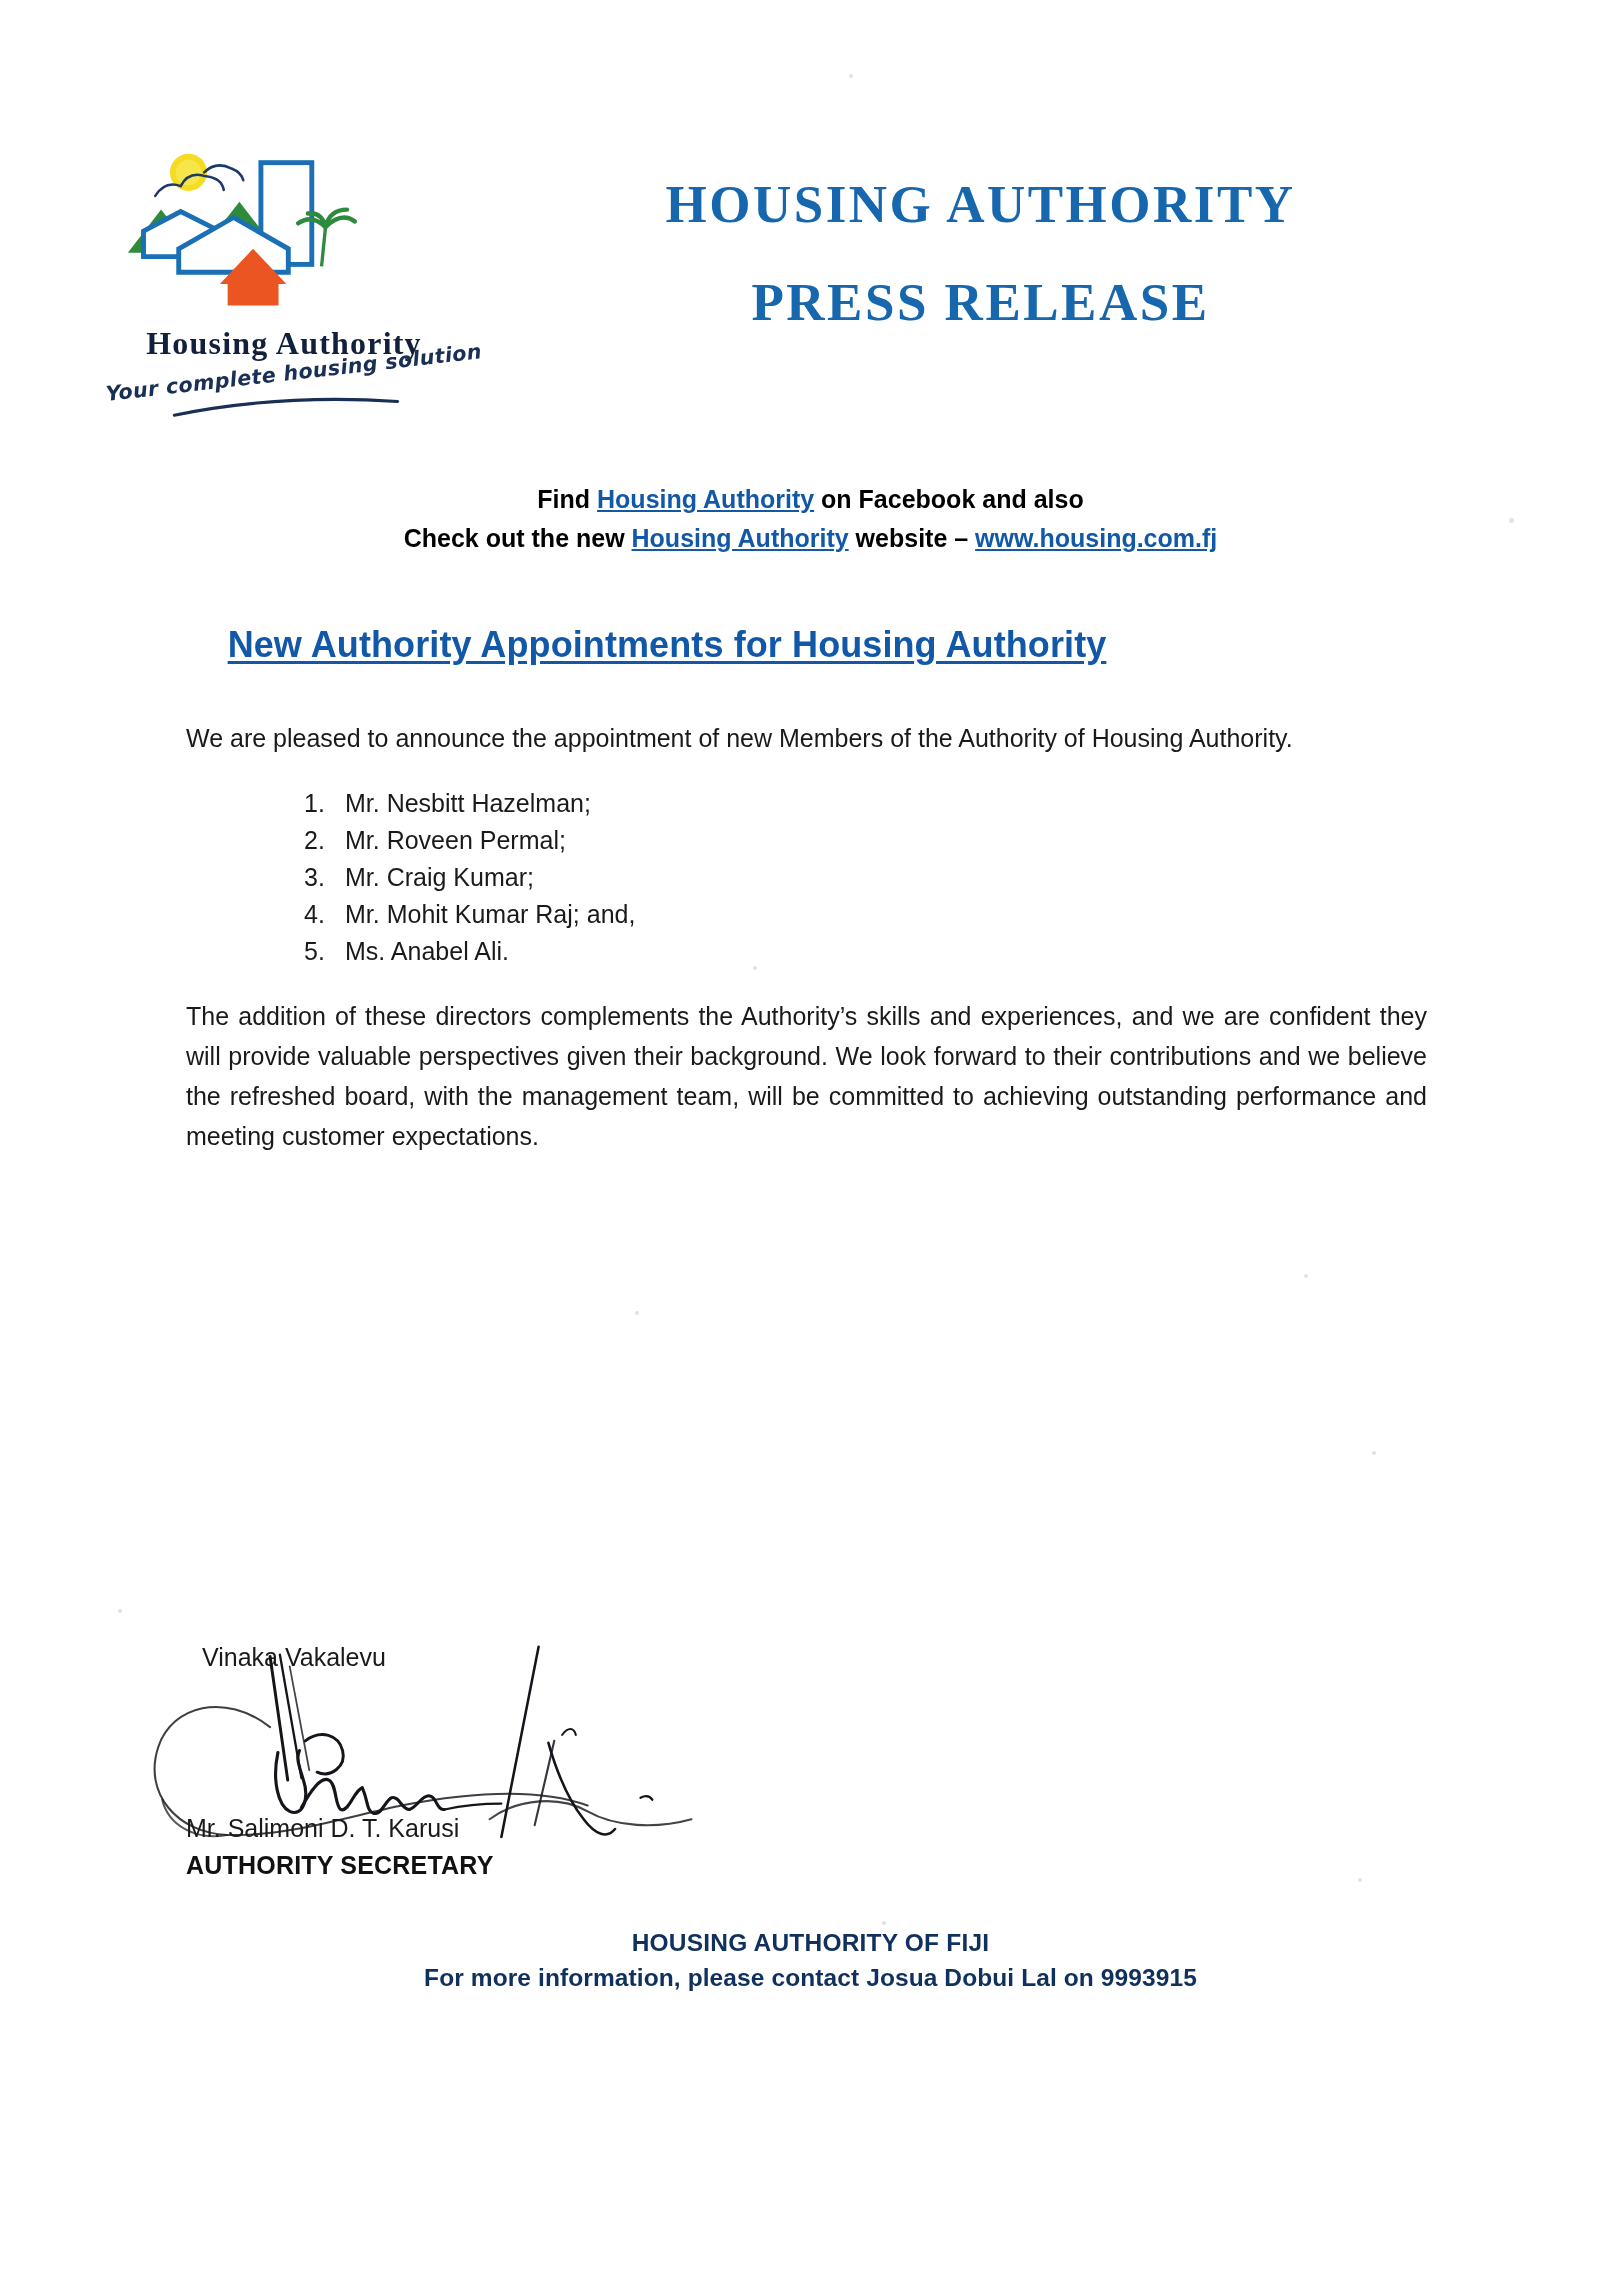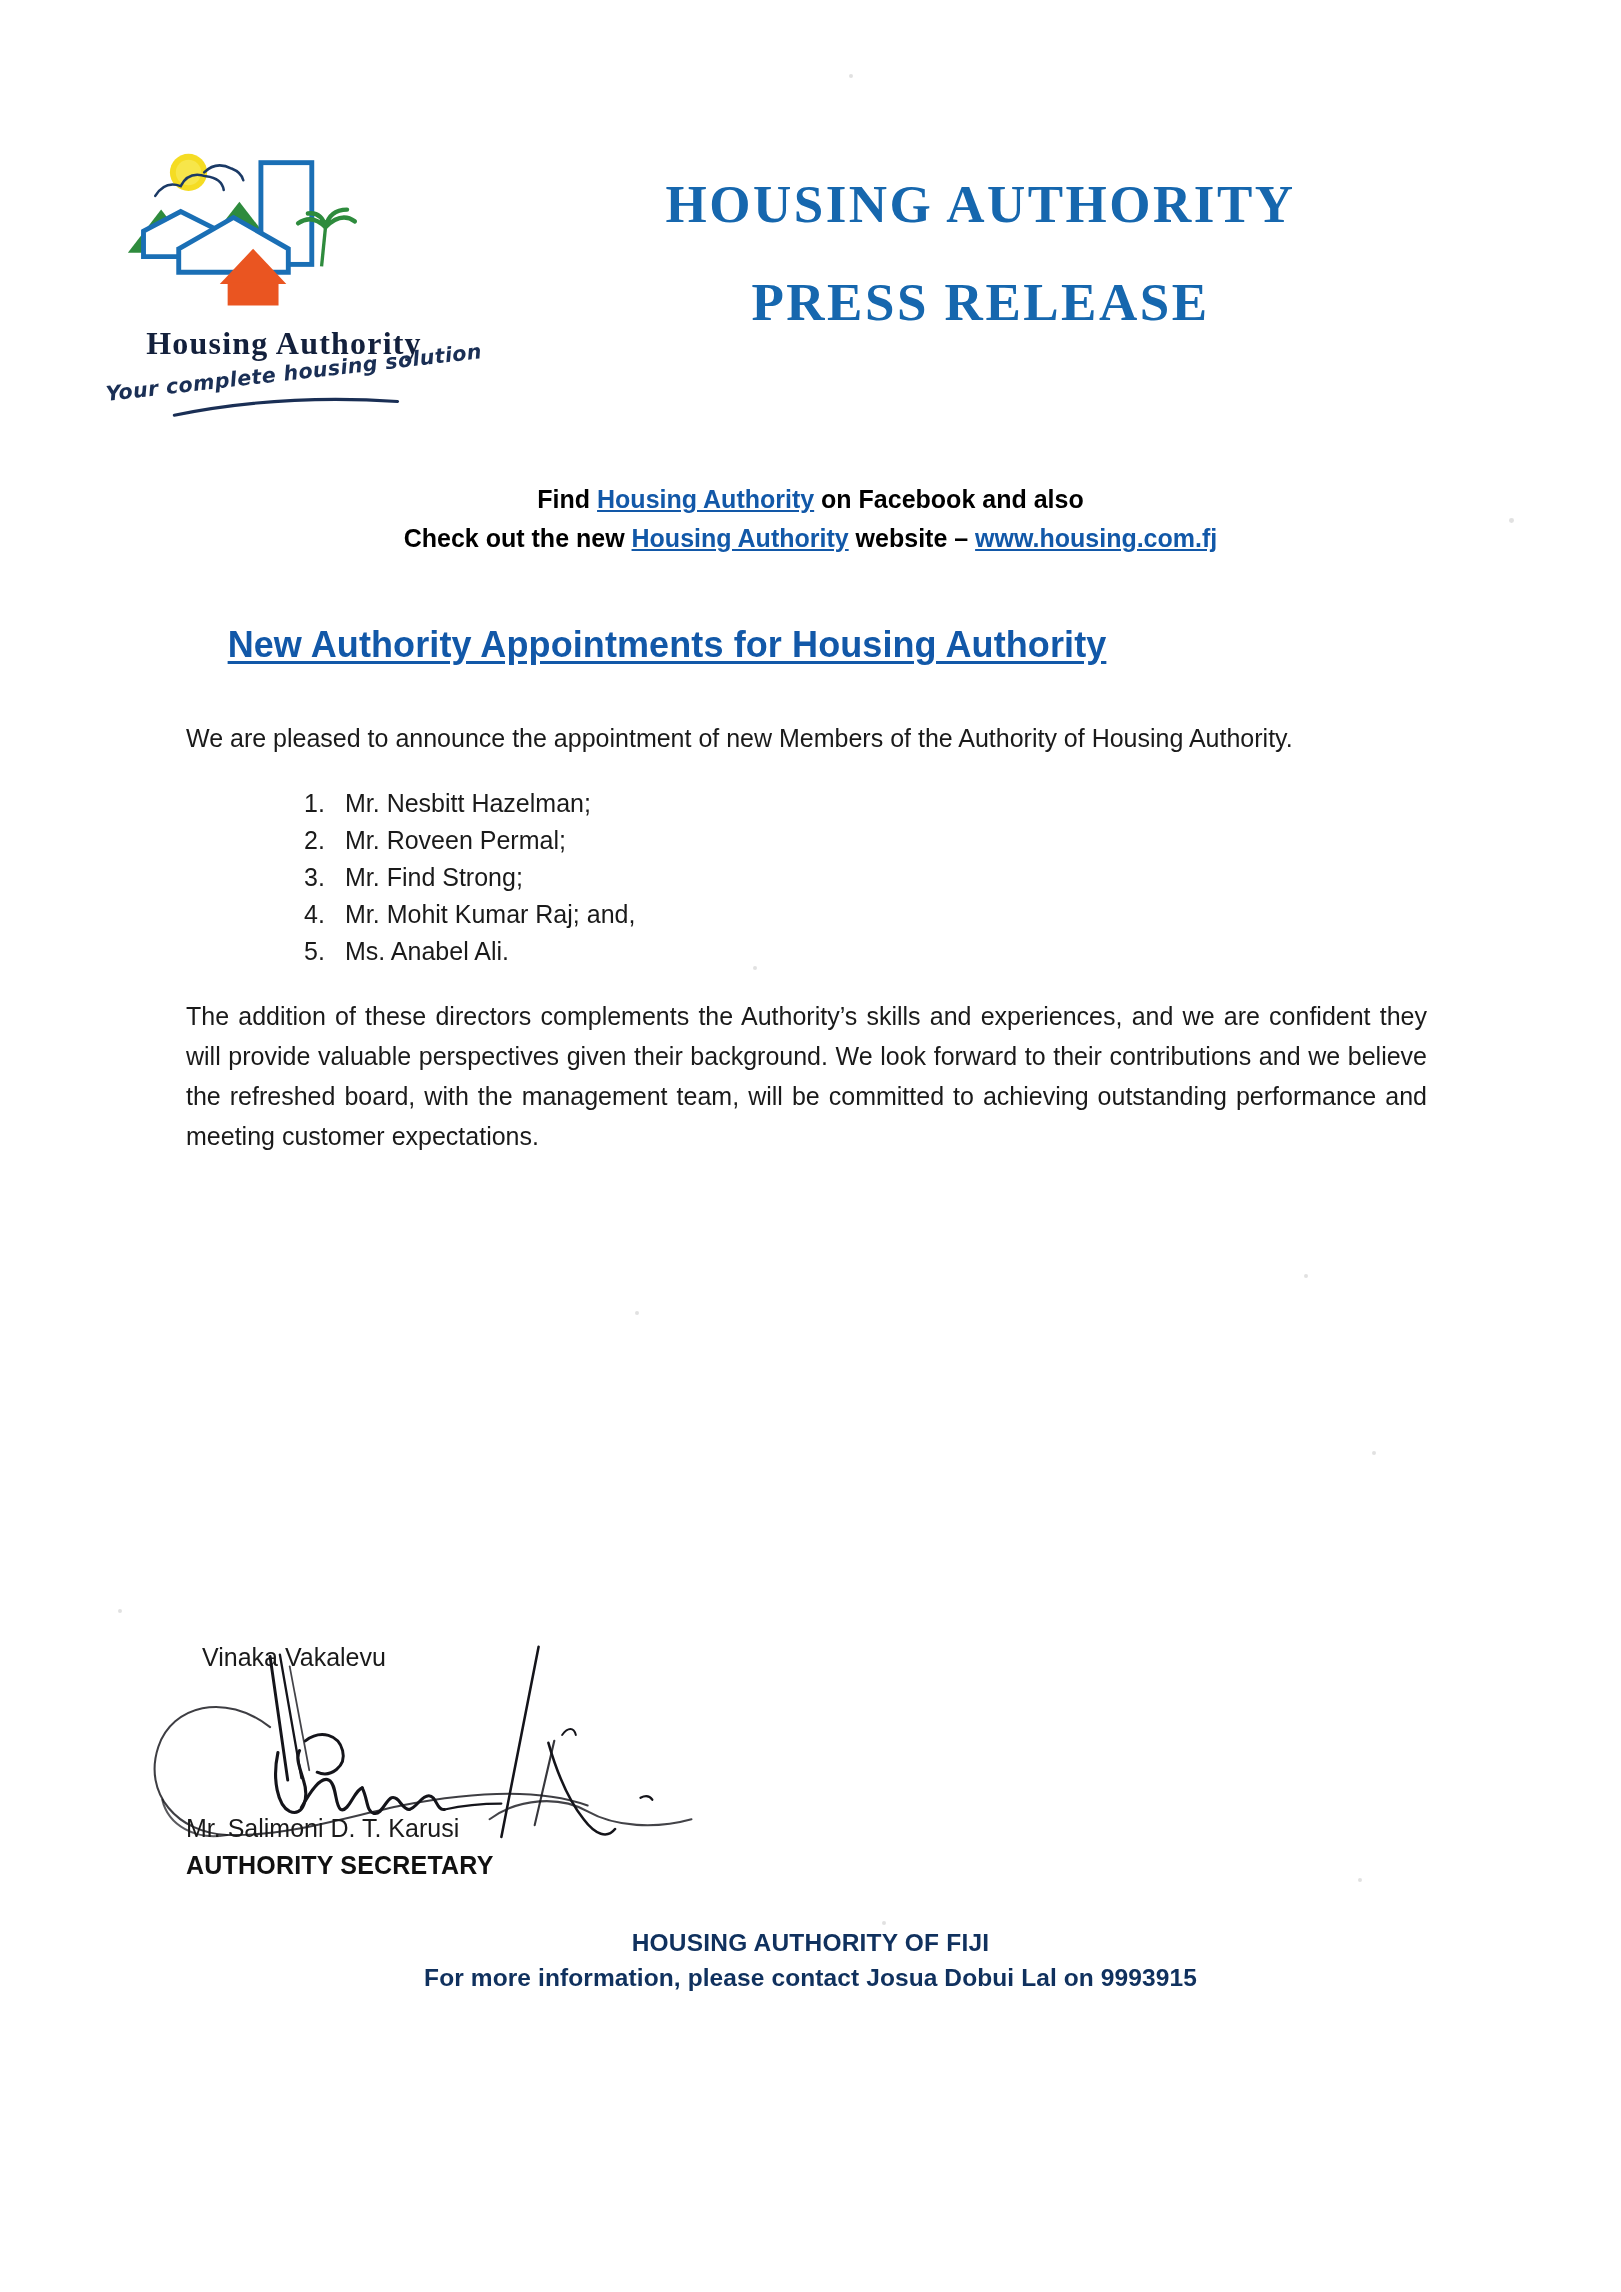--- a/index.html
+++ b/index.html
@@ -304,21 +304,21 @@
   </div>
 
   <div class="body-area">
 
     <p class="para left">We are pleased to announce the appointment of new Members of the Authority of Housing Authority.</p>
 
 
     <ol class="members-list">
       <li><span class="num">1.</span><span>Mr. Nesbitt Hazelman;</span></li>
       <li><span class="num">2.</span><span>Mr. Roveen Permal;</span></li>
-      <li><span class="num">3.</span><span>Mr. Find Strong;</span></li>
+      <li><span class="num">3.</span><span>Mr. Craig Kumar;</span></li>
       <li><span class="num">4.</span><span>Mr. Mohit Kumar Raj; and,</span></li>
       <li><span class="num">5.</span><span>Ms. Anabel Ali.</span></li>
     </ol>
 
     <p class="para justify">The addition of these directors complements the Authority’s skills and experiences, and we are confident they will provide valuable perspectives given their background.  We look forward to their contributions and we believe the refreshed board, with the management team, will be committed to achieving outstanding performance and meeting customer expectations.</p>
   </div>
 
   <div class="sign-area">
     <div class="valediction">Vinaka Vakalevu</div>
 

